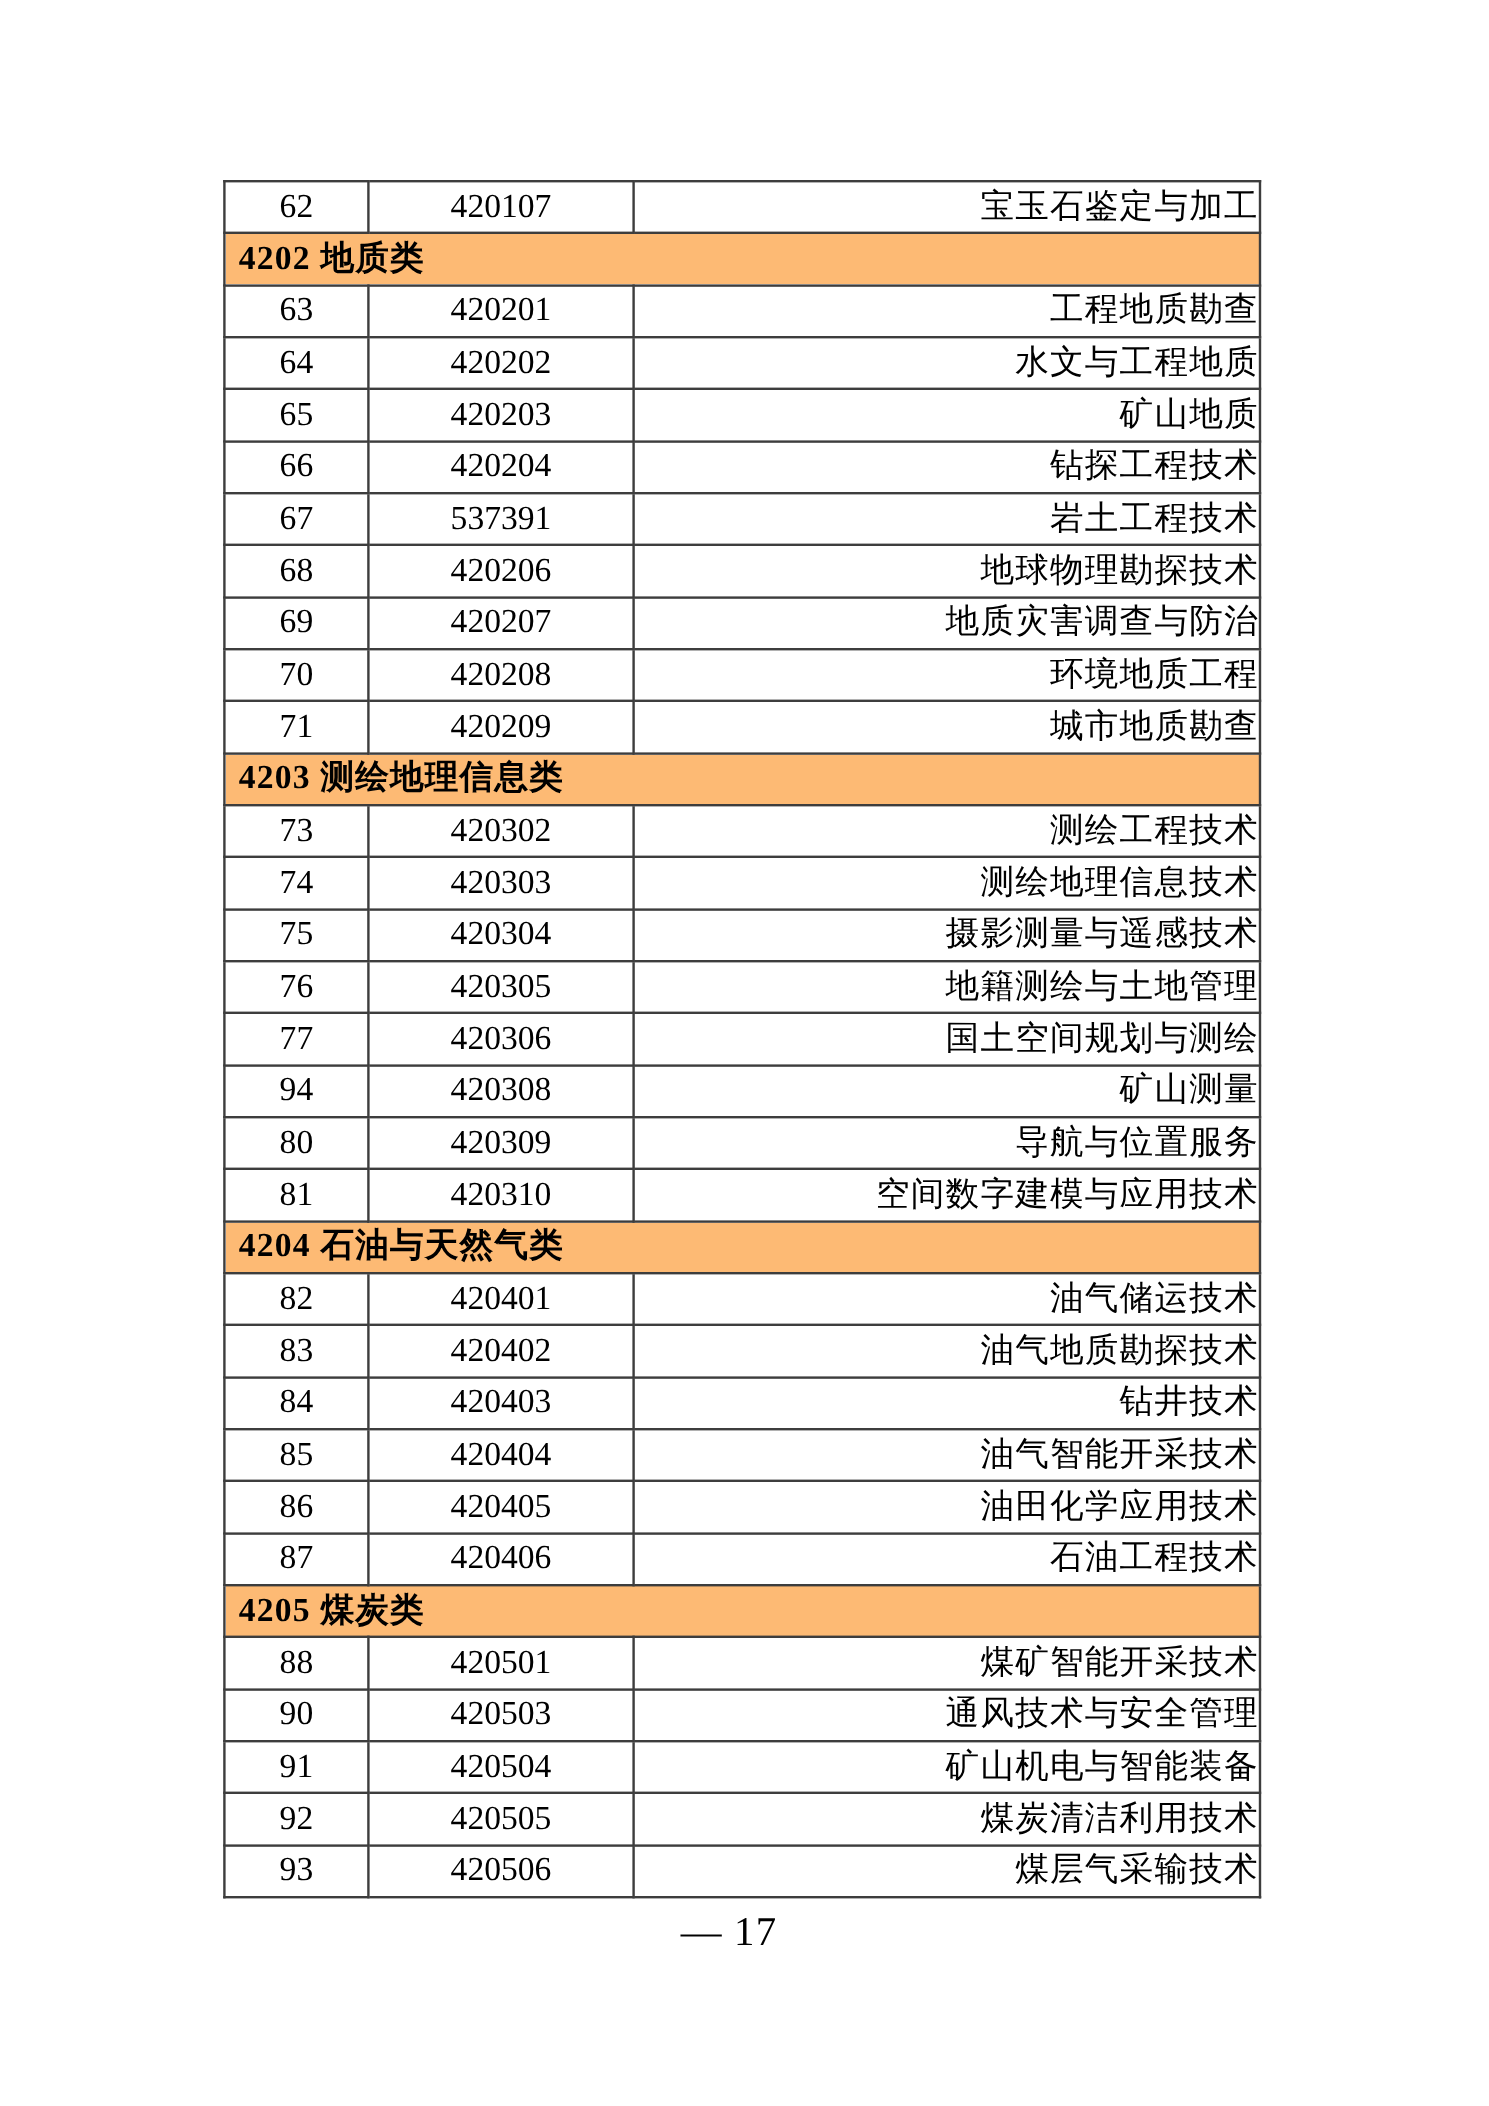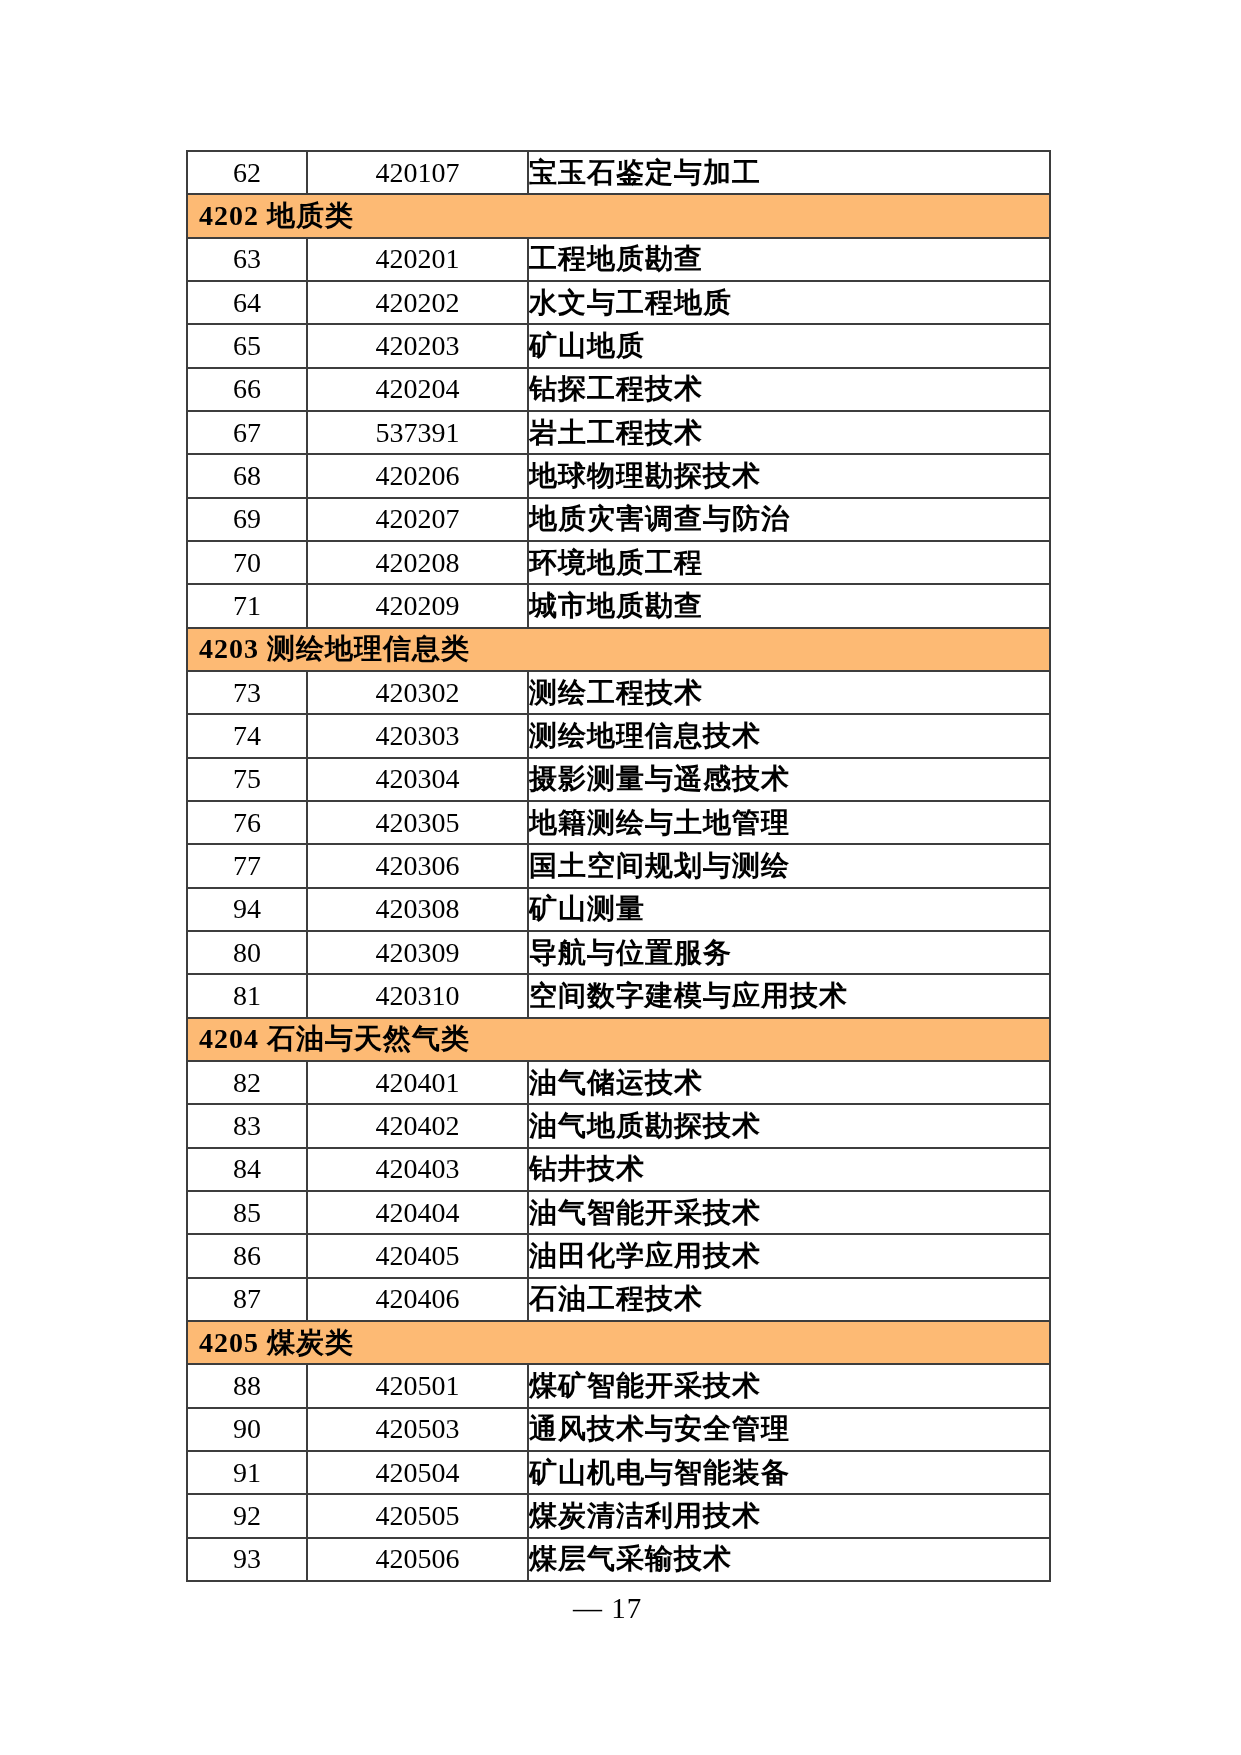--- a/index.html
+++ b/index.html
@@ -33,39 +33,38 @@
     line-height: 1;
     padding: 0;
     vertical-align: middle;
     overflow: hidden;
     white-space: nowrap;
   }
   td.cell-no, td.cell-code {
     text-align: center;
   }
   td.cell-name {
-    text-align: left;
+    text-align: right;
     padding-left: 14px;
     letter-spacing: 1px;
-    font-weight: bold;
   }
   tr.section-row td {
     background: #fdba74;
     font-weight: bold;
     text-align: left;
     padding-left: 11px;
     letter-spacing: 1px;
   }
   .footer {
     position: absolute;
     left: 0;
     top: 1592px;
     width: 1215px;
     text-align: center;
-    font-size: 29px;
+    font-size: 34px;
     letter-spacing: 1px;
   }
 </style>
 </head>
 <body>
 
 <div class="table-wrap">
   <table class="majors">
     <colgroup>
       <col style="width:120px">

